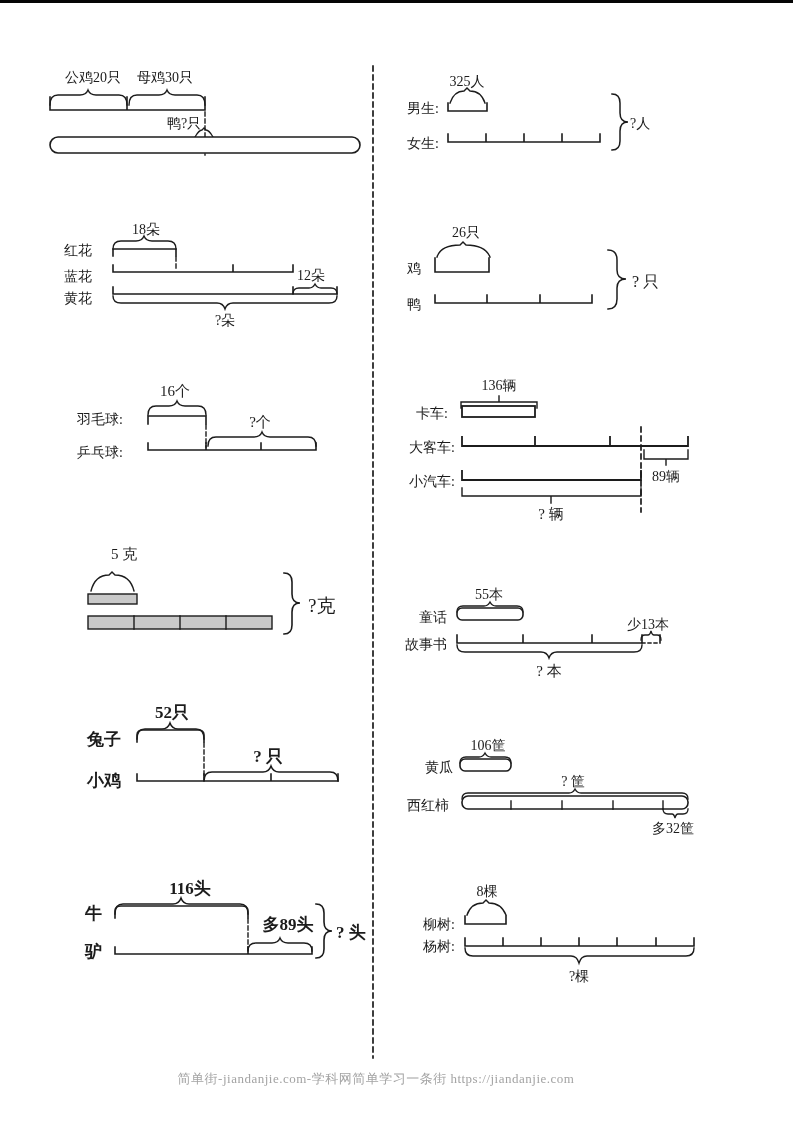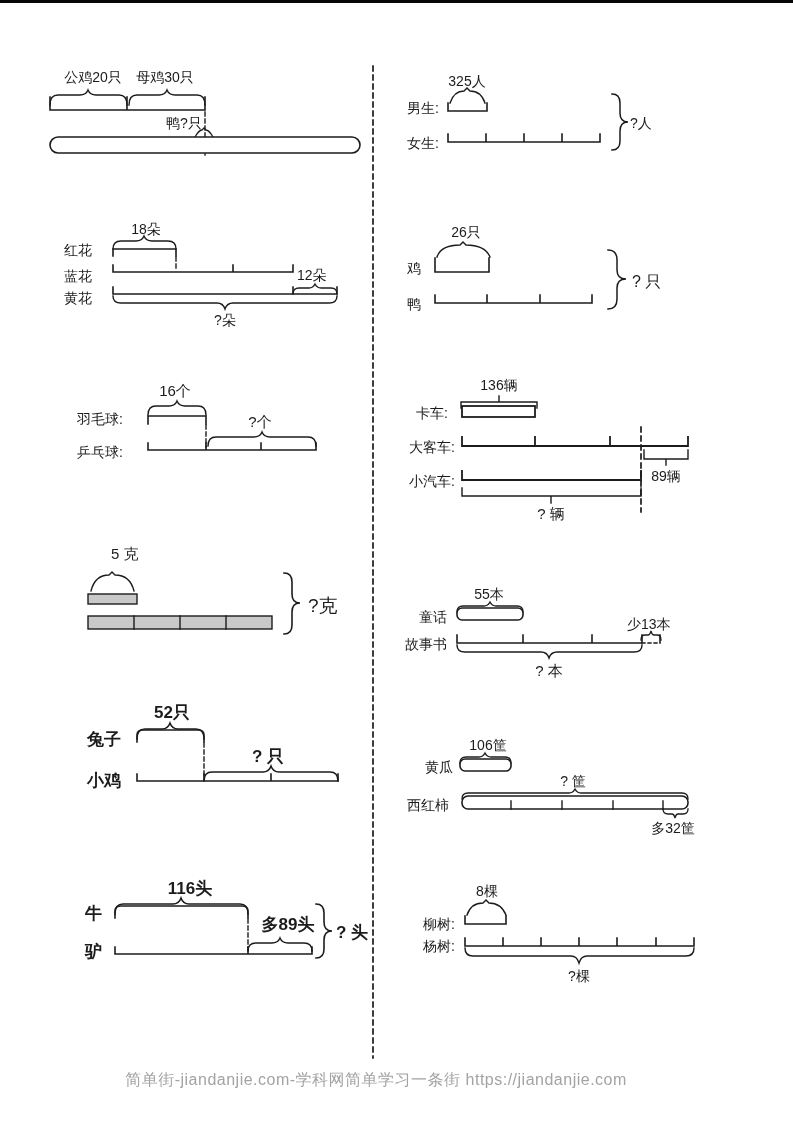--- a/index.html
+++ b/index.html
@@ -1,28 +1,28 @@
 <!DOCTYPE html>
 <html><head>
 <meta charset="utf-8">
 <style>
   html,body{margin:0;padding:0;background:#ffffff;}
   #sheet{
     position:relative;
     width:793px;height:1122px;
     background:#ffffff;
-    font-family:Liberation Sans, sans-serif;
+    font-family:Liberation Serif, serif;
     overflow:hidden;
   }
   #topline{position:absolute;left:0;top:0;width:793px;height:3px;background:#050505;}
   svg{position:absolute;left:0;top:0;}
   svg text{fill:#1c1c1c;}
   #footer{
     position:absolute;left:0;top:1070px;width:752px;
-    text-align:center;color:#a3a3a3;font-size:16px;
+    text-align:center;color:#a3a3a3;font-size:13px;
     letter-spacing:0.5px;
   }
 </style>
 </head>
 <body>
 
 <div id="sheet">
   <div id="topline"></div>
 
   <svg width="793" height="1122" viewBox="0 0 793 1122" fill="none" stroke="#1c1c1c" stroke-width="1.6" stroke-linecap="square">

